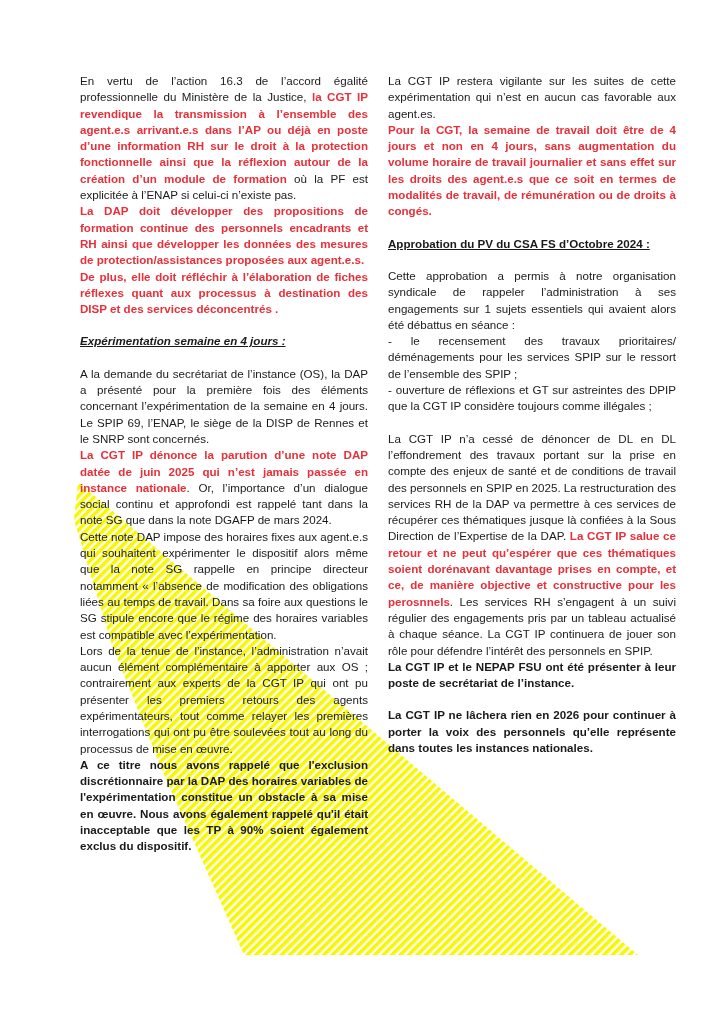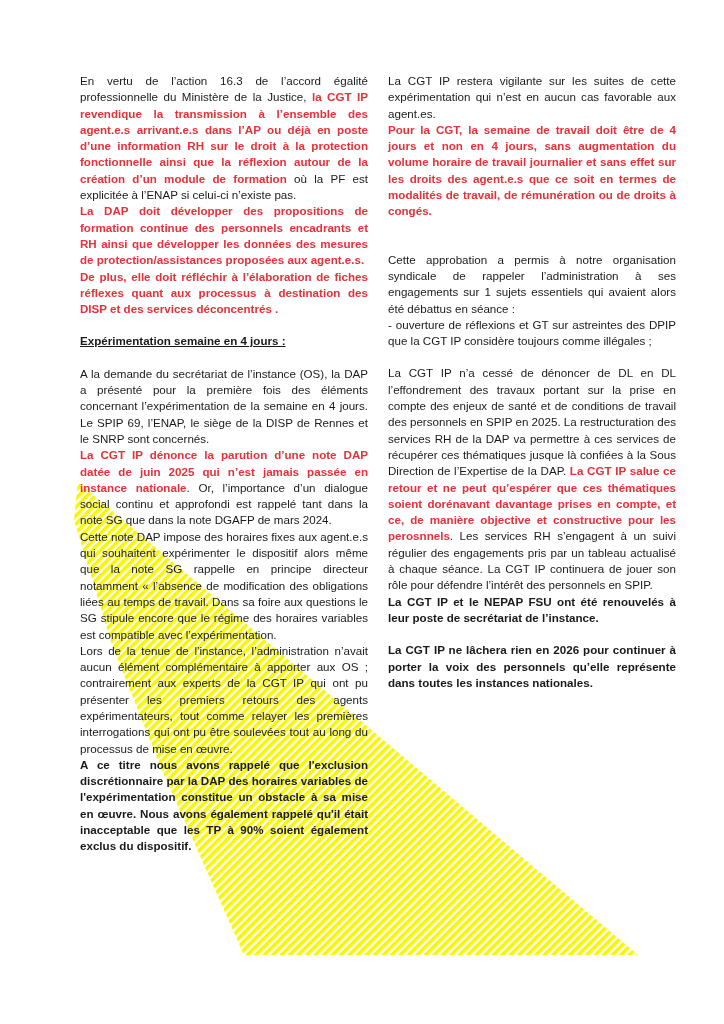--- a/index.html
+++ b/index.html
@@ -14,21 +14,21 @@
     font-family: "Liberation Sans", sans-serif;
     font-size: 11.6px; line-height: 16.3px; color: #1a1a1a;
     z-index: 1; text-align: justify;
   }
   .col-left { left: 68px; }
   .col-right { left: 376px; }
   .col p { margin: 0; }
   .red { color: #e8303a; font-weight: bold; }
   .bold { font-weight: bold; }
   .heading { font-weight: bold; text-decoration: underline; margin: 0; }
-  .heading.italic { }
+  .heading.italic { font-style: italic; }
   .gap { height: 16px; }
 </style>
 </head>
 <body>
 
 <div class="page">
 
   <svg class="stripe-band" viewBox="0 0 724 1024" xmlns="http://www.w3.org/2000/svg">
     <defs>
       <pattern id="hatch" patternUnits="userSpaceOnUse" width="6" height="6" patternTransform="rotate(45)">
@@ -54,25 +54,27 @@
     </p>
     <p>Cette note DAP impose des horaires fixes aux agent.e.s qui souhaitent expérimenter le dispositif alors même que la note SG rappelle en principe directeur notamment « l’absence de modification des obligations liées au temps de travail. Dans sa foire aux questions le SG stipule encore que le régime des  horaires variables est compatible avec l’expérimentation.</p>
     <p>Lors de la tenue de l’instance, l’administration n’avait aucun élément complémentaire à apporter aux OS ; contrairement aux experts de la CGT IP qui ont pu présenter les premiers retours des agents expérimentateurs, tout comme relayer les premières interrogations qui ont pu être soulevées tout au long du processus de mise en œuvre.</p>
     <p class="bold">A ce titre nous avons rappelé que l'exclusion discrétionnaire par la DAP des horaires variables de l'expérimentation constitue un obstacle à sa mise en œuvre. Nous avons également rappelé qu'il était inacceptable que les TP à 90% soient également exclus du dispositif.</p>
   </div>
 
   <div class="col col-right">
     <p>La CGT IP restera vigilante sur les suites de cette expérimentation qui n’est en aucun cas favorable aux agent.es.</p>
     <p class="red">Pour la CGT, la semaine de travail doit être de 4 jours et non en 4 jours, sans augmentation du volume horaire de travail journalier et sans effet sur les droits des agent.e.s que ce soit en termes de modalités de travail, de rémunération ou de droits à congés.</p>
     <div class="gap"></div>
+    <p class="heading">Approbation du PV du CSA FS d’Octobre 2024 :</p>
     <div class="gap"></div>
     <p>Cette approbation a permis à notre organisation syndicale de rappeler l’administration à ses engagements sur 1 sujets essentiels qui avaient alors été débattus en séance :</p>
+    <p>- le recensement des travaux prioritaires/ déménagements pour les services SPIP sur le ressort de l’ensemble des SPIP ;</p>
     <p>- ouverture de réflexions et GT sur astreintes des DPIP que la CGT IP considère toujours comme illégales ;</p>
     <div class="gap"></div>
     <p>
       <span>La CGT IP n’a cessé de dénoncer de DL en DL l’effondrement des travaux portant sur la prise en compte des enjeux de santé et de conditions de travail des personnels en SPIP en 2025. La restructuration des services RH de la DAP va permettre à ces services de récupérer ces thématiques jusque là confiées à la Sous Direction de l’Expertise de la DAP. </span><span class="red">La CGT IP salue ce retour et ne peut qu’espérer que ces thématiques soient dorénavant davantage prises en compte, et ce, de manière objective et constructive pour les perosnnels</span><span>. Les services RH s’engagent à un suivi régulier des engagements pris par un tableau actualisé à chaque séance. La CGT IP continuera de jouer son rôle pour défendre l’intérêt des personnels en SPIP.</span>
     </p>
-    <p class="bold">La CGT IP et le NEPAP FSU ont été renouvelés à leur poste de secrétariat de l’instance.</p>
+    <p class="bold">La CGT IP et le NEPAP FSU ont été présenter à leur poste de secrétariat de l’instance.</p>
     <div class="gap"></div>
     <p class="bold">La CGT IP ne lâchera rien en 2026 pour continuer à porter la voix des personnels qu’elle représente dans toutes les instances nationales.</p>
   </div>
 
 </div>
 
 </body></html>

